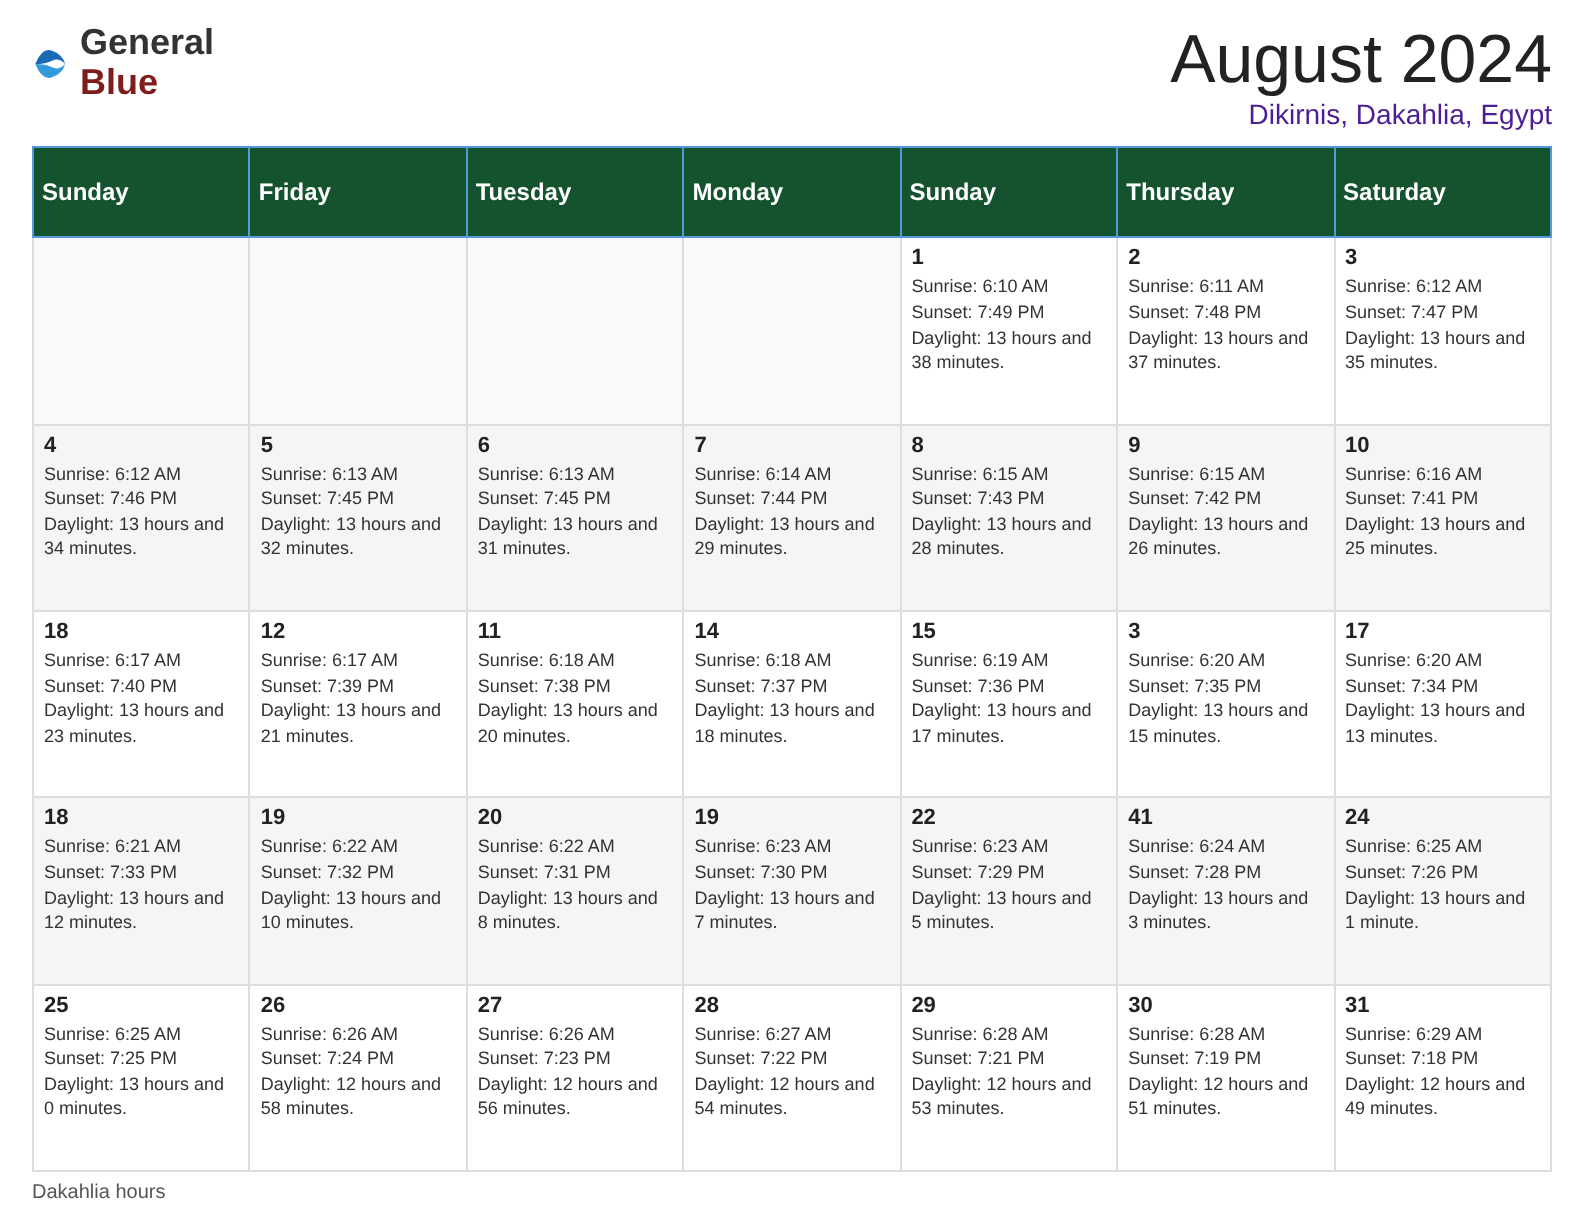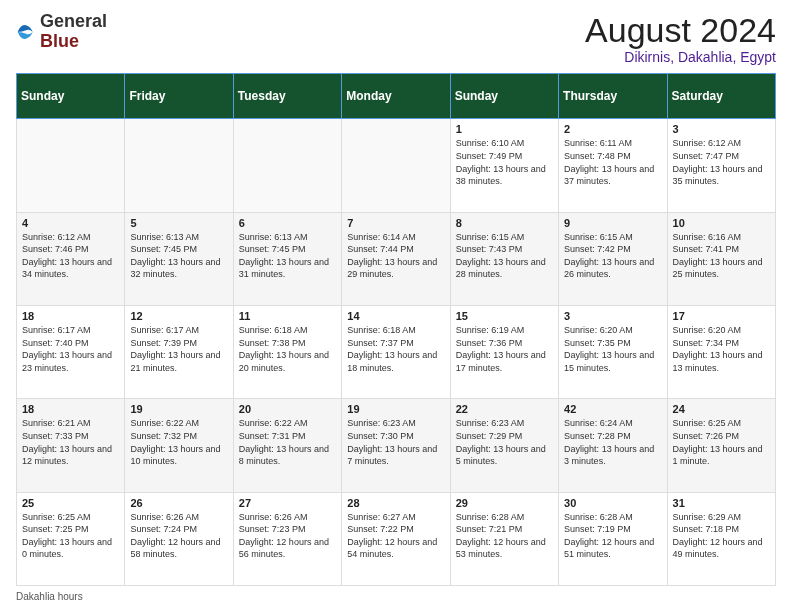--- a/index.html
+++ b/index.html
@@ -233,21 +233,21 @@
           </td>
           <td>
             <span class="day-num">19</span>
             <div class="day-info">Sunrise: 6:23 AM<br>Sunset: 7:30 PM<br>Daylight: 13 hours and 7 minutes.</div>
           </td>
           <td>
             <span class="day-num">22</span>
             <div class="day-info">Sunrise: 6:23 AM<br>Sunset: 7:29 PM<br>Daylight: 13 hours and 5 minutes.</div>
           </td>
           <td>
-            <span class="day-num">42</span>
+            <span class="day-num">41</span>
             <div class="day-info">Sunrise: 6:24 AM<br>Sunset: 7:28 PM<br>Daylight: 13 hours and 3 minutes.</div>
           </td>
           <td>
             <span class="day-num">24</span>
             <div class="day-info">Sunrise: 6:25 AM<br>Sunset: 7:26 PM<br>Daylight: 13 hours and 1 minute.</div>
           </td>
         </tr>
         <tr>
           <td>
             <span class="day-num">25</span>

